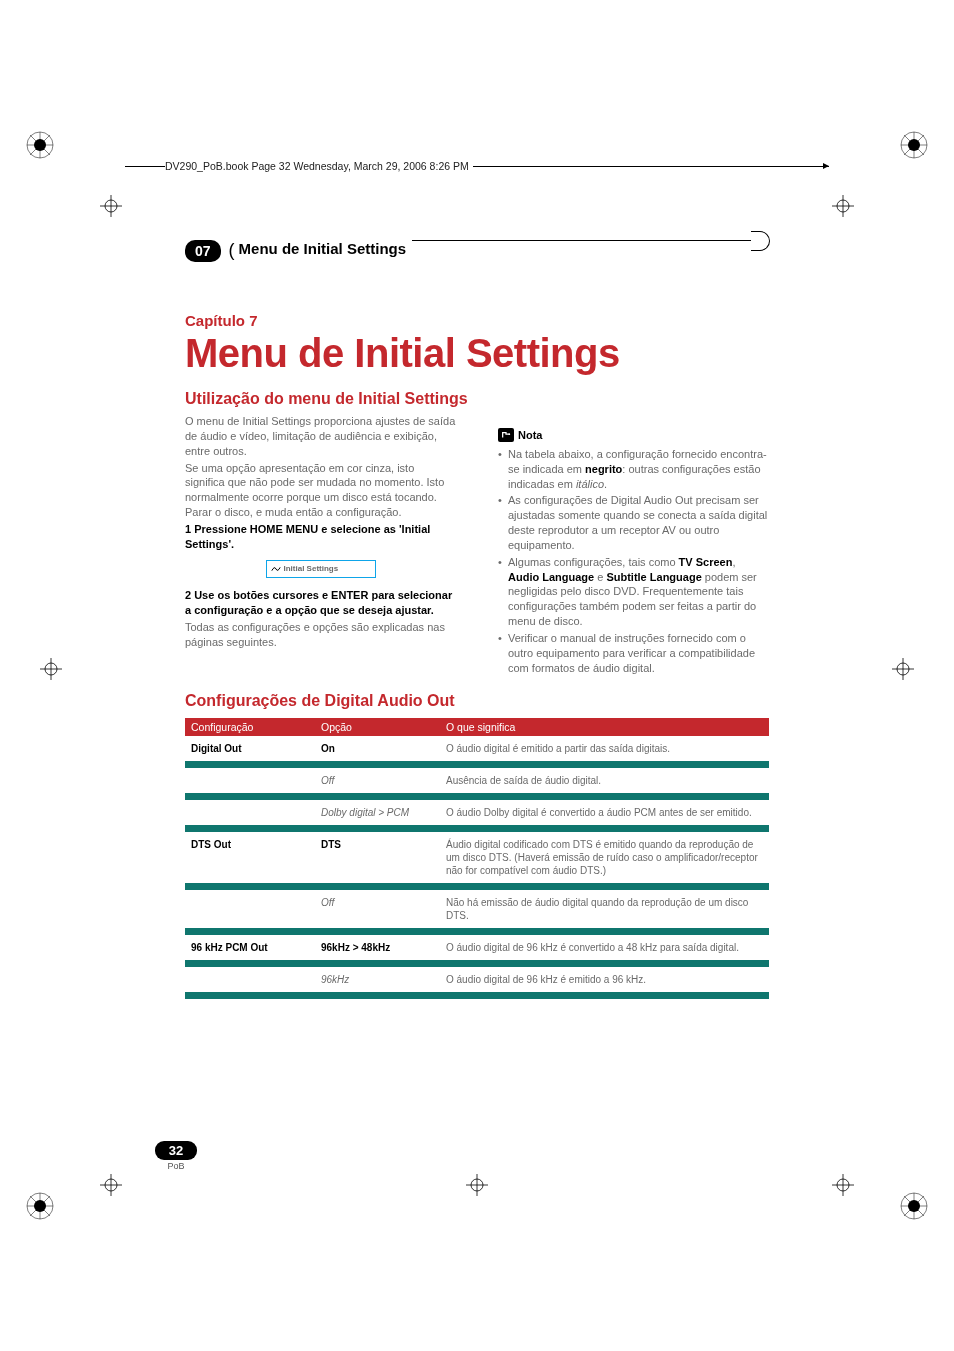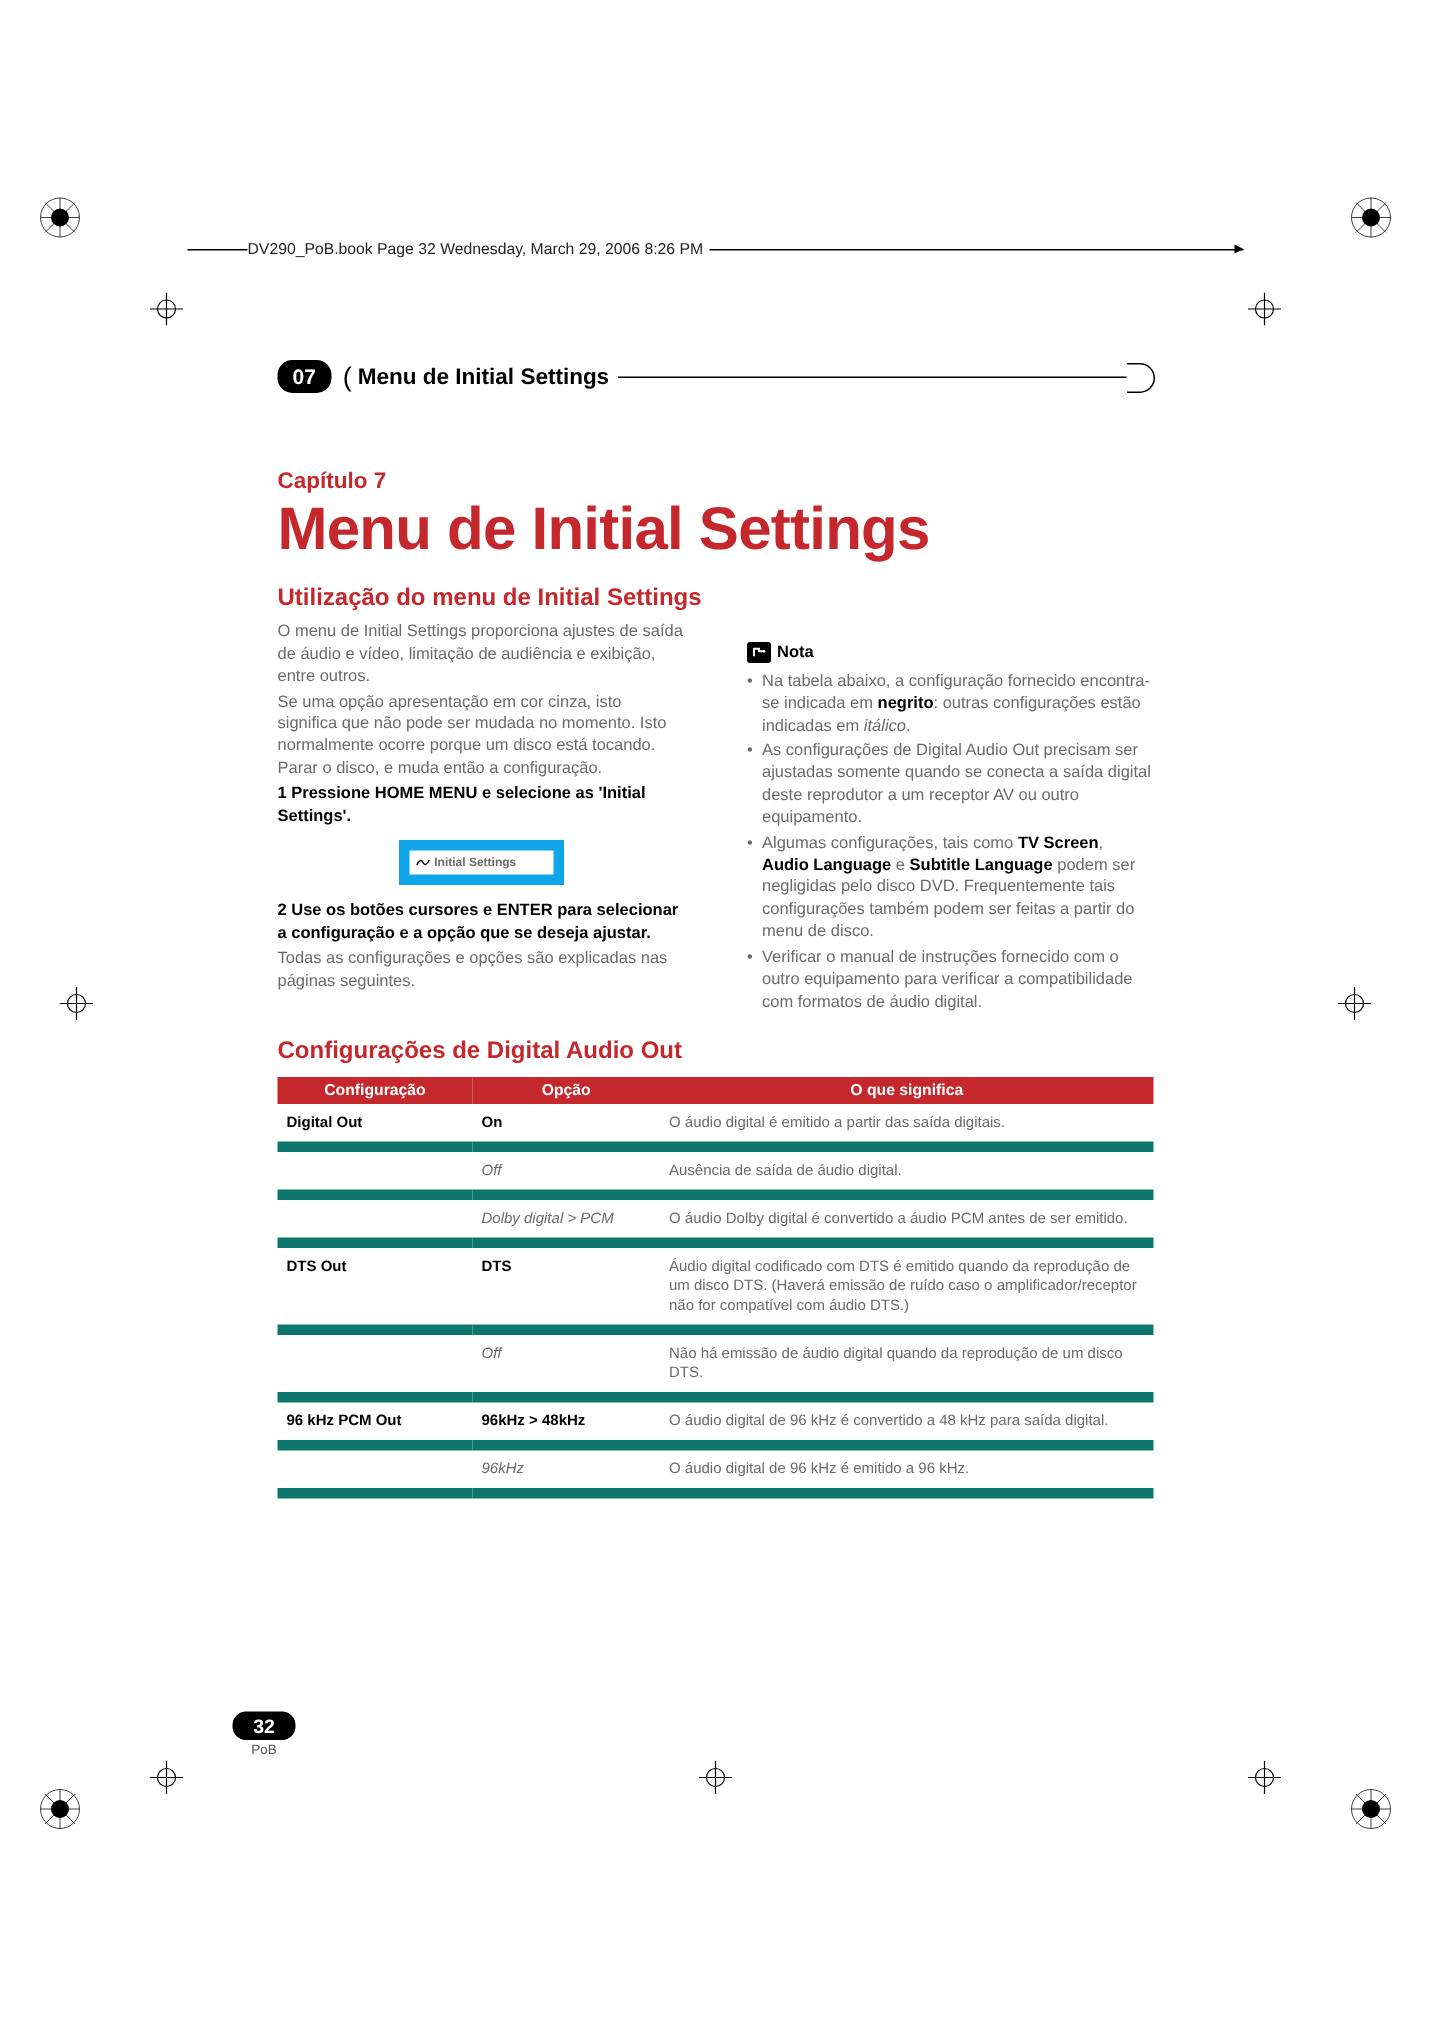--- a/index.html
+++ b/index.html
@@ -61,21 +61,20 @@
       border-left: 6px solid #000;
     }
     .content {
       position: absolute;
       top: 240px;
       left: 185px;
       right: 185px;
     }
     .chapter-bar {
       display: flex;
-      align-items: center;
       margin-bottom: 50px;
     }
     .chapter-num {
       background: #000;
       color: #fff;
       font-weight: bold;
       font-size: 14px;
       padding: 3px 10px;
       border-radius: 10px;
       margin-right: 8px;
@@ -133,21 +132,21 @@
     }
     .col {
       flex: 1;
       font-size: 11px;
       line-height: 1.35;
       color: #6a6a6a;
     }
     .col p { margin-bottom: 2px; }
     .col .black { color: #000; font-weight: bold; }
     .gui-box {
-      border: 7px solid #0ea5e9;
+      border: 1px solid #0ea5e9;
       width: 110px;
       margin: 8px auto 10px;
       padding: 3px 4px;
       font-size: 8px;
       font-weight: bold;
       display: flex;
       align-items: center;
       gap: 3px;
     }
     .gui-box svg { width: 10px; height: 10px; }
@@ -190,22 +189,22 @@
       margin-bottom: 8px;
     }
     table.settings {
       width: 100%;
       border-collapse: collapse;
       font-size: 10px;
     }
     table.settings thead th {
       background: #c4282d;
       color: #fff;
-      font-weight: bold;
-      text-align: center;
+      font-weight: normal;
+      text-align: left;
       padding: 3px 6px;
       font-size: 10.5px;
     }
     table.settings td {
       padding: 6px 6px;
       border-bottom: 7px solid #0f766e;
       vertical-align: top;
       color: #6a6a6a;
       line-height: 1.3;
     }

